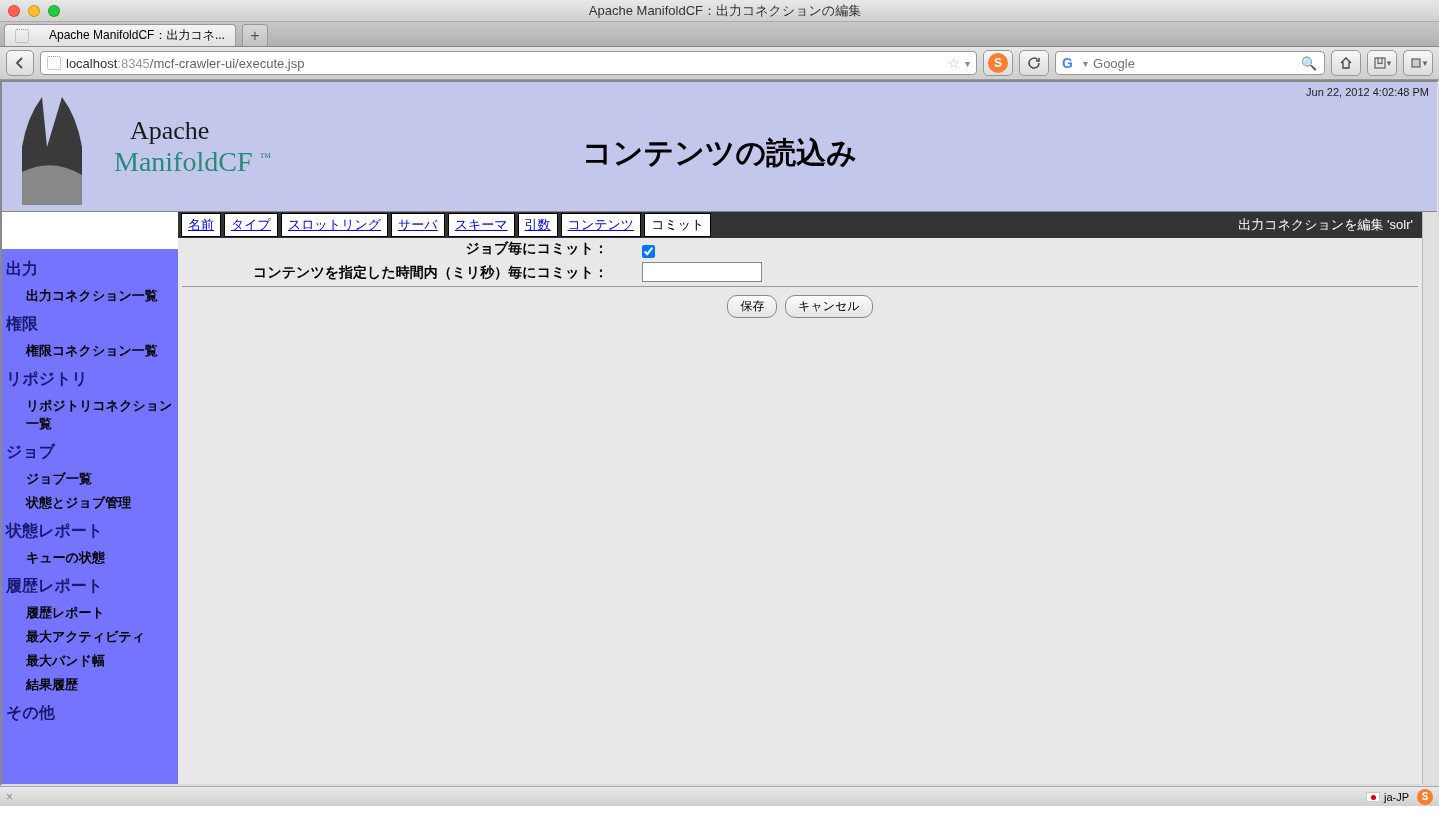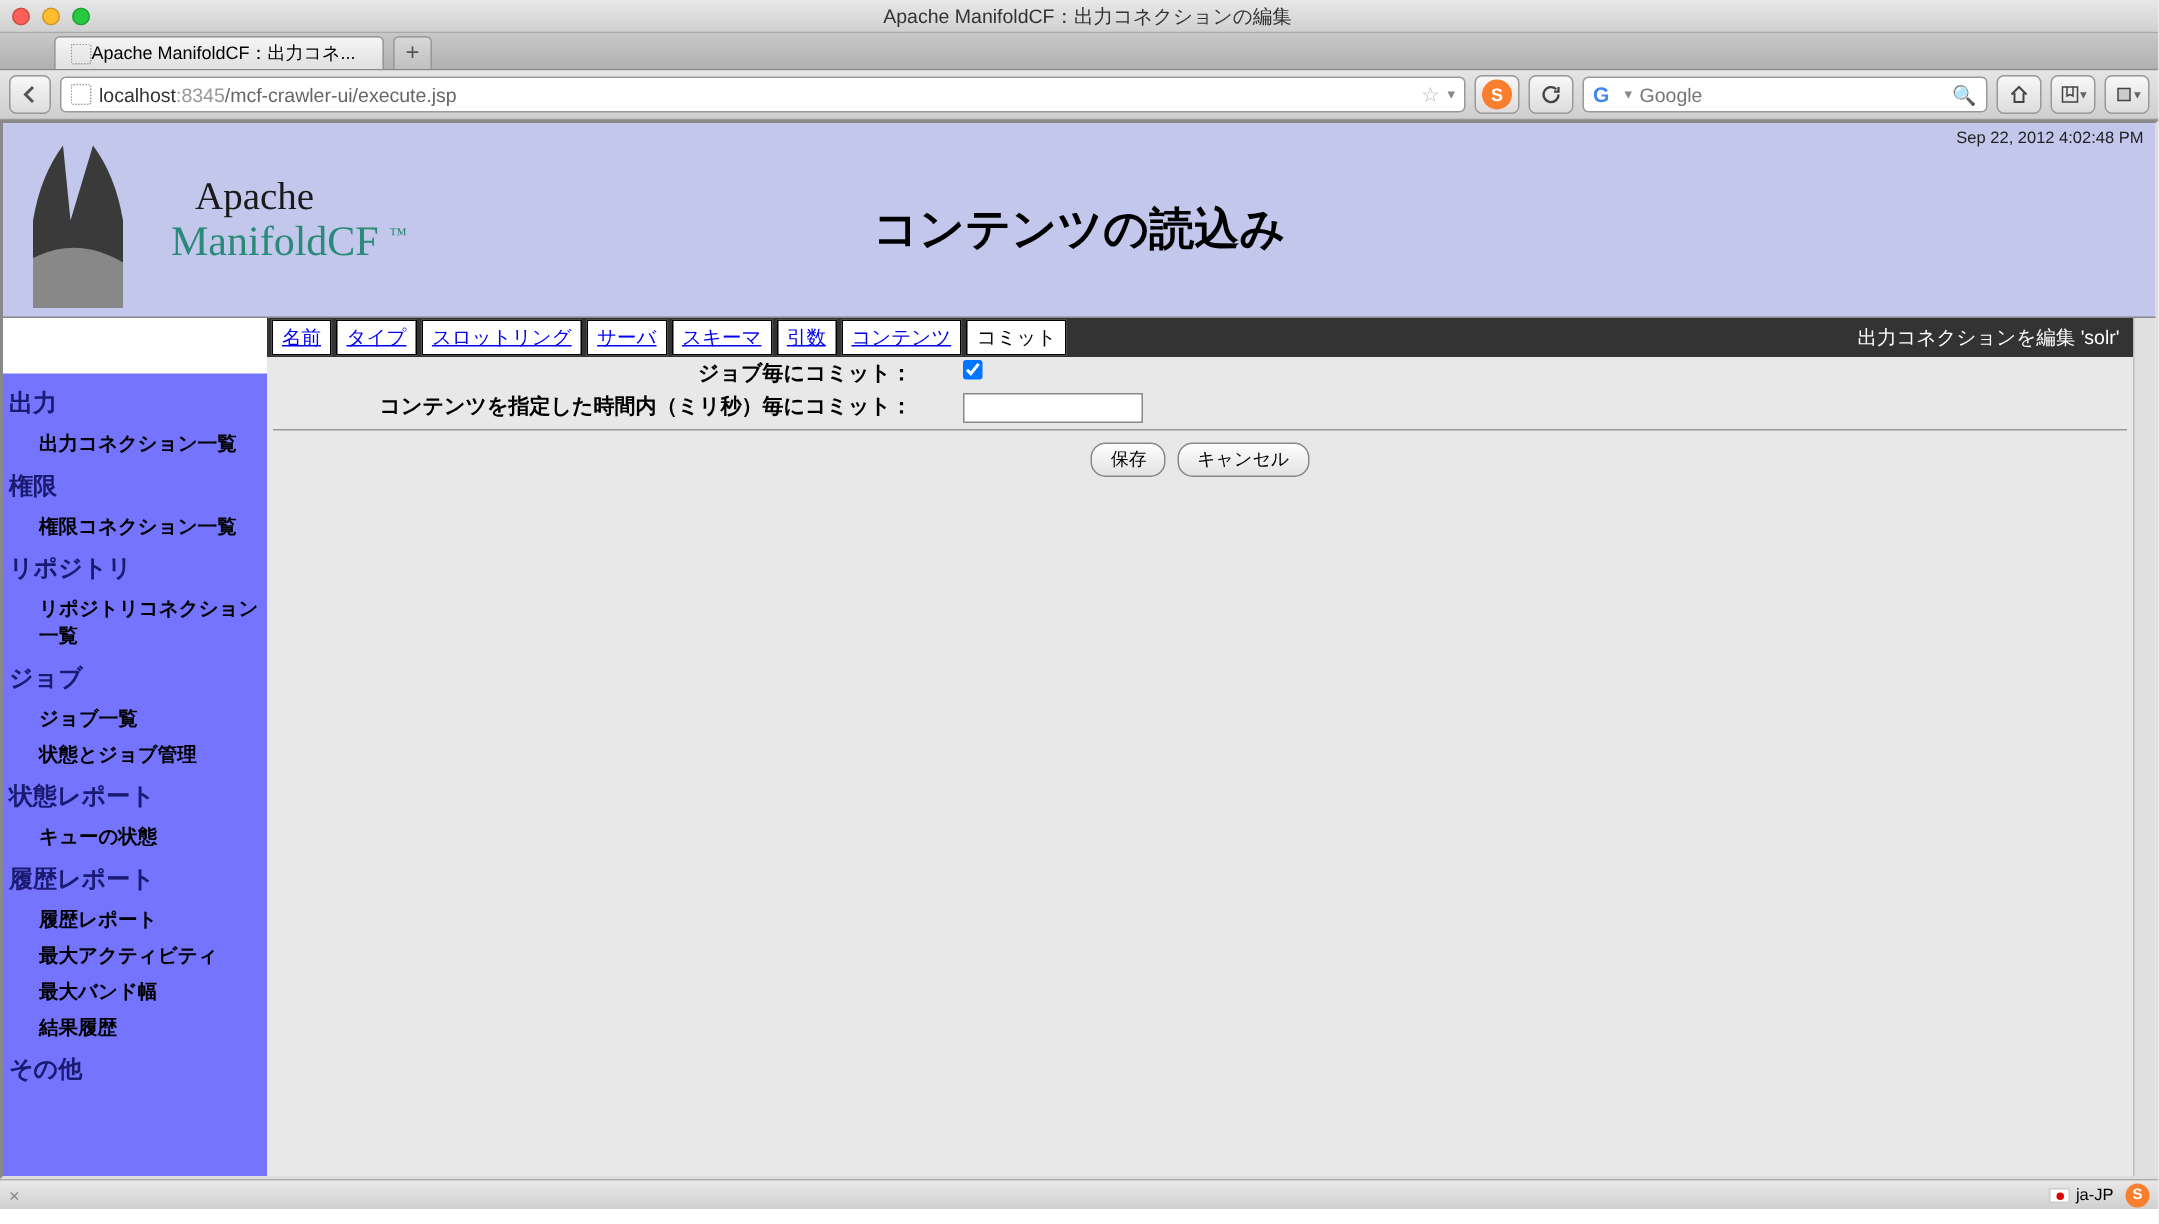--- a/index.html
+++ b/index.html
@@ -9,21 +9,21 @@
     .mac-titlebar { height: 22px; background: linear-gradient(#e8e8e8, #d0d0d0); border-bottom: 1px solid #aaa; display: flex; align-items: center; position: relative; }
     .traffic-lights { display: flex; gap: 8px; padding-left: 8px; }
     .tl { width: 12px; height: 12px; border-radius: 50%; border: 1px solid rgba(0,0,0,0.2); }
     .tl.red { background: #ff5f56; }
     .tl.yellow { background: #ffbd2e; }
     .tl.green { background: #27c93f; }
     .window-title { position: absolute; left: 0; right: 0; text-align: center; font-size: 13px; color: #333; pointer-events: none; margin-left: 11px; }
 
     
     .tabbar { height: 25px; background: linear-gradient(#c8c8c8, #b0b0b0); display: flex; align-items: flex-end; padding-left: 4px; border-bottom: 1px solid #888; }
-    .tab { background: linear-gradient(#f5f5f5, #e0e0e0); border: 1px solid #999; border-bottom: none; border-radius: 4px 4px 0 0; padding: 3px 10px; font-size: 12px; display: flex; align-items: center; gap: 0; min-width: 220px; height: 22px; margin-left: 32px; }
+    .tab { background: linear-gradient(#f5f5f5, #e0e0e0); border: 1px solid #999; border-bottom: none; border-radius: 4px 4px 0 0; padding: 3px 10px; font-size: 12px; display: flex; align-items: center; gap: 20px; min-width: 220px; height: 22px; }
     .tab-icon { width: 14px; height: 14px; border: 1px dotted #999; border-radius: 2px; }
     .new-tab { width: 26px; height: 22px; margin-left: 6px; display: flex; align-items: center; justify-content: center; color: #555; font-size: 16px; border: 1px solid #999; border-bottom: none; border-radius: 4px 4px 0 0; background: linear-gradient(#d8d8d8,#c0c0c0); }
 
     
     .urlbar { height: 33px; background: linear-gradient(#e5e5e5, #cfcfcf); display: flex; align-items: center; padding: 0 6px; gap: 6px; border-bottom: 1px solid #999; }
     .nav-back { width: 28px; height: 26px; border: 1px solid #999; border-radius: 5px; background: linear-gradient(#f8f8f8,#dcdcdc); display: flex; align-items: center; justify-content: center; }
     .urlfield-wrap { flex: 1; height: 24px; border: 1px solid #999; border-radius: 4px; background: #fff; display: flex; align-items: center; padding: 0 6px; gap: 5px; }
     .page-ico { width: 14px; height: 14px; border: 1px dotted #999; border-radius: 2px; flex-shrink: 0; }
     .urlfield { flex: 1; border: none; outline: none; font-size: 13px; background: transparent; }
     .url-host { color: #333; }
@@ -60,21 +60,21 @@
 
     .content { flex: 1; background: #e8e8e8; display: flex; flex-direction: column; }
 
     .tabrow { background: #333; height: 26px; display: flex; align-items: center; padding: 2px 3px; gap: 3px; }
     .ctab { background: #fff; border: 1px solid #000; padding: 2px 6px; font-size: 13px; color: #00e; text-decoration: underline; cursor: pointer; }
     .ctab.active { text-decoration: none; color: #000; font-weight: normal; }
     .tabrow-spacer { flex: 1; }
     .edit-label { color: #fff; font-size: 13px; padding-right: 6px; }
 
     .form-area { background: #e8e8e8; }
-    .form-row { display: flex; align-items: flex-start; padding: 2px 4px; }
+    .form-row { display: flex; align-items: flex-end; padding: 2px 4px; }
     .form-label { width: 430px; text-align: right; font-size: 14px; font-weight: bold; padding-right: 4px; }
     .form-field { flex: 1; display: flex; align-items: center; padding-left: 30px; }
     .form-field input[type=text] { width: 120px; height: 20px; border: 1px solid #888; background: #fff; font-size: 13px; padding: 1px 3px; }
     .divider-line { border-top: 1px solid #999; margin: 2px 4px; }
     .button-row { text-align: center; padding: 6px 0; }
     .mac-button { background: linear-gradient(#fdfdfd, #e3e3e3); border: 1px solid #888; border-radius: 10px; padding: 2px 12px; font-size: 12px; cursor: pointer; margin: 0 2px; }
 
     
     .vscroll { width: 15px; background: #e0e0e0; border-left: 1px solid #bbb; }
 
@@ -165,21 +165,21 @@
       <svg class="logo-svg" viewBox="0 0 92 120">
         <path d="M10 118 L10 60 Q15 30 30 10 L35 60 L50 10 Q65 30 70 60 L70 118 Z" fill="#3a3a3a"></path>
         <path d="M10 85 Q40 70 70 88 L70 118 L10 118 Z" fill="#888"></path>
       </svg>
       <div class="logo-text">
         <span class="logo-apache">Apache</span>
         <span class="logo-manifold"><span>ManifoldCF</span> <span class="logo-tm">™</span></span>
       </div>
     </div>
     <div class="banner-title">コンテンツの読込み</div>
-    <div class="timestamp">Sep 22, 2012 4:02:48 PM</div>
+    <div class="timestamp">Jun 22, 2012 4:02:48 PM</div>
   </div>
 
   <div class="main-row">
     <div class="sidebar">
       <div class="nav-section">出力</div>
       <div class="nav-item">出力コネクション一覧</div>
       <div class="nav-section">権限</div>
       <div class="nav-item">権限コネクション一覧</div>
       <div class="nav-section">リポジトリ</div>
       <div class="nav-item">リポジトリコネクション一覧</div>

